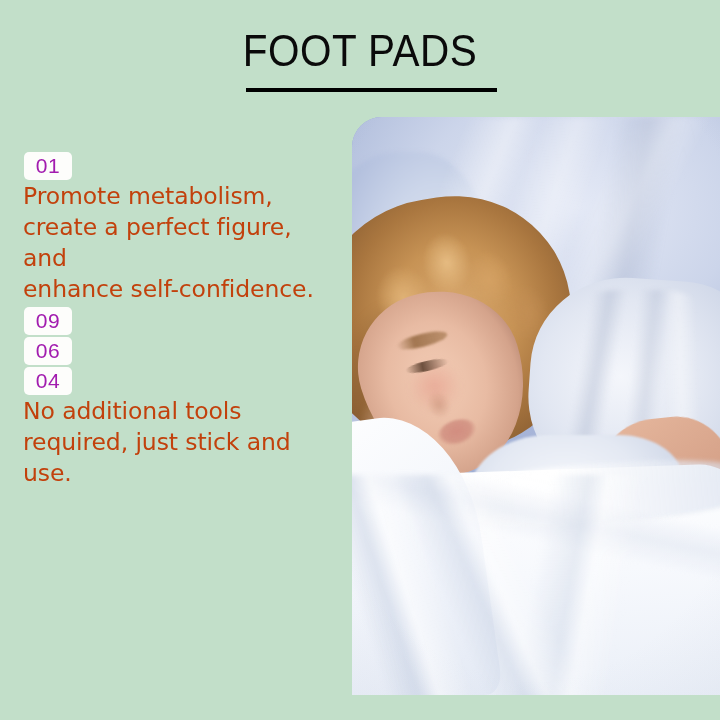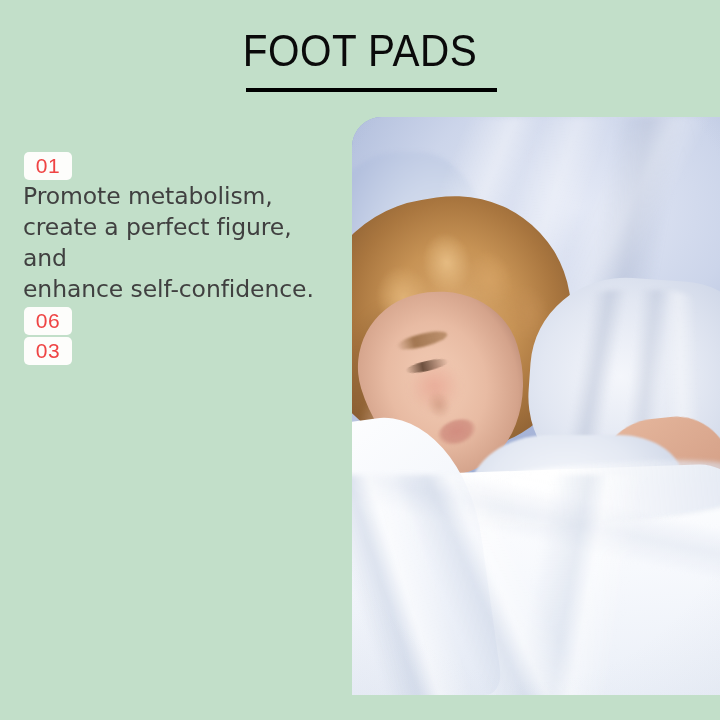--- a/index.html
+++ b/index.html
@@ -64,29 +64,29 @@
     min-width: 48px;
     box-sizing: border-box;
     padding: 2px 8px 3px 8px;
     background: #fdfdfb;
     border-radius: 5px;
     text-align: center;
     font-family: "Liberation Sans", sans-serif;
     font-size: 21px;
     font-weight: 400;
     line-height: 23px;
-    color: #ef4444;
+    color: #a21caf;
     letter-spacing: 0.5px;
   }
   .feature-text {
     margin: 1px 0 0 -1px;
     font-family: "DejaVu Sans", sans-serif;
     font-size: 23.5px;
     line-height: 31px;
-    color: #404040;
+    color: #c2410c;
     letter-spacing: -0.1px;
     white-space: pre-line;
   }
 
   
   #photo-frame {
     position: absolute;
     left: 352px;
     top: 117px;
     width: 368px;
@@ -313,27 +313,32 @@
   <div id="feature-list">
 
     <div class="feature-item">
       <div class="badge">01</div>
       <div class="feature-text">Promote metabolism,
 create a perfect figure, and
 enhance self-confidence.</div>
     </div>
 
     <div class="feature-item">
+      <div class="badge">09</div>
+    </div>
+
+    <div class="feature-item">
       <div class="badge">06</div>
     </div>
 
     <div class="feature-item">
-      <div class="badge">03</div>
-    </div>
-
+      <div class="badge">04</div>
+      <div class="feature-text">No additional tools
+required, just stick and use.</div>
+    </div>
 
   </div>
 
   <div id="photo-frame">
     <div id="photo-canvas">
       <div class="ph" id="ph-bg"></div>
       <div class="ph" id="ph-pillow-top"></div>
       <div class="ph" id="ph-pillow-left"></div>
       <div class="ph" id="ph-pillow-streaks"></div>
 

